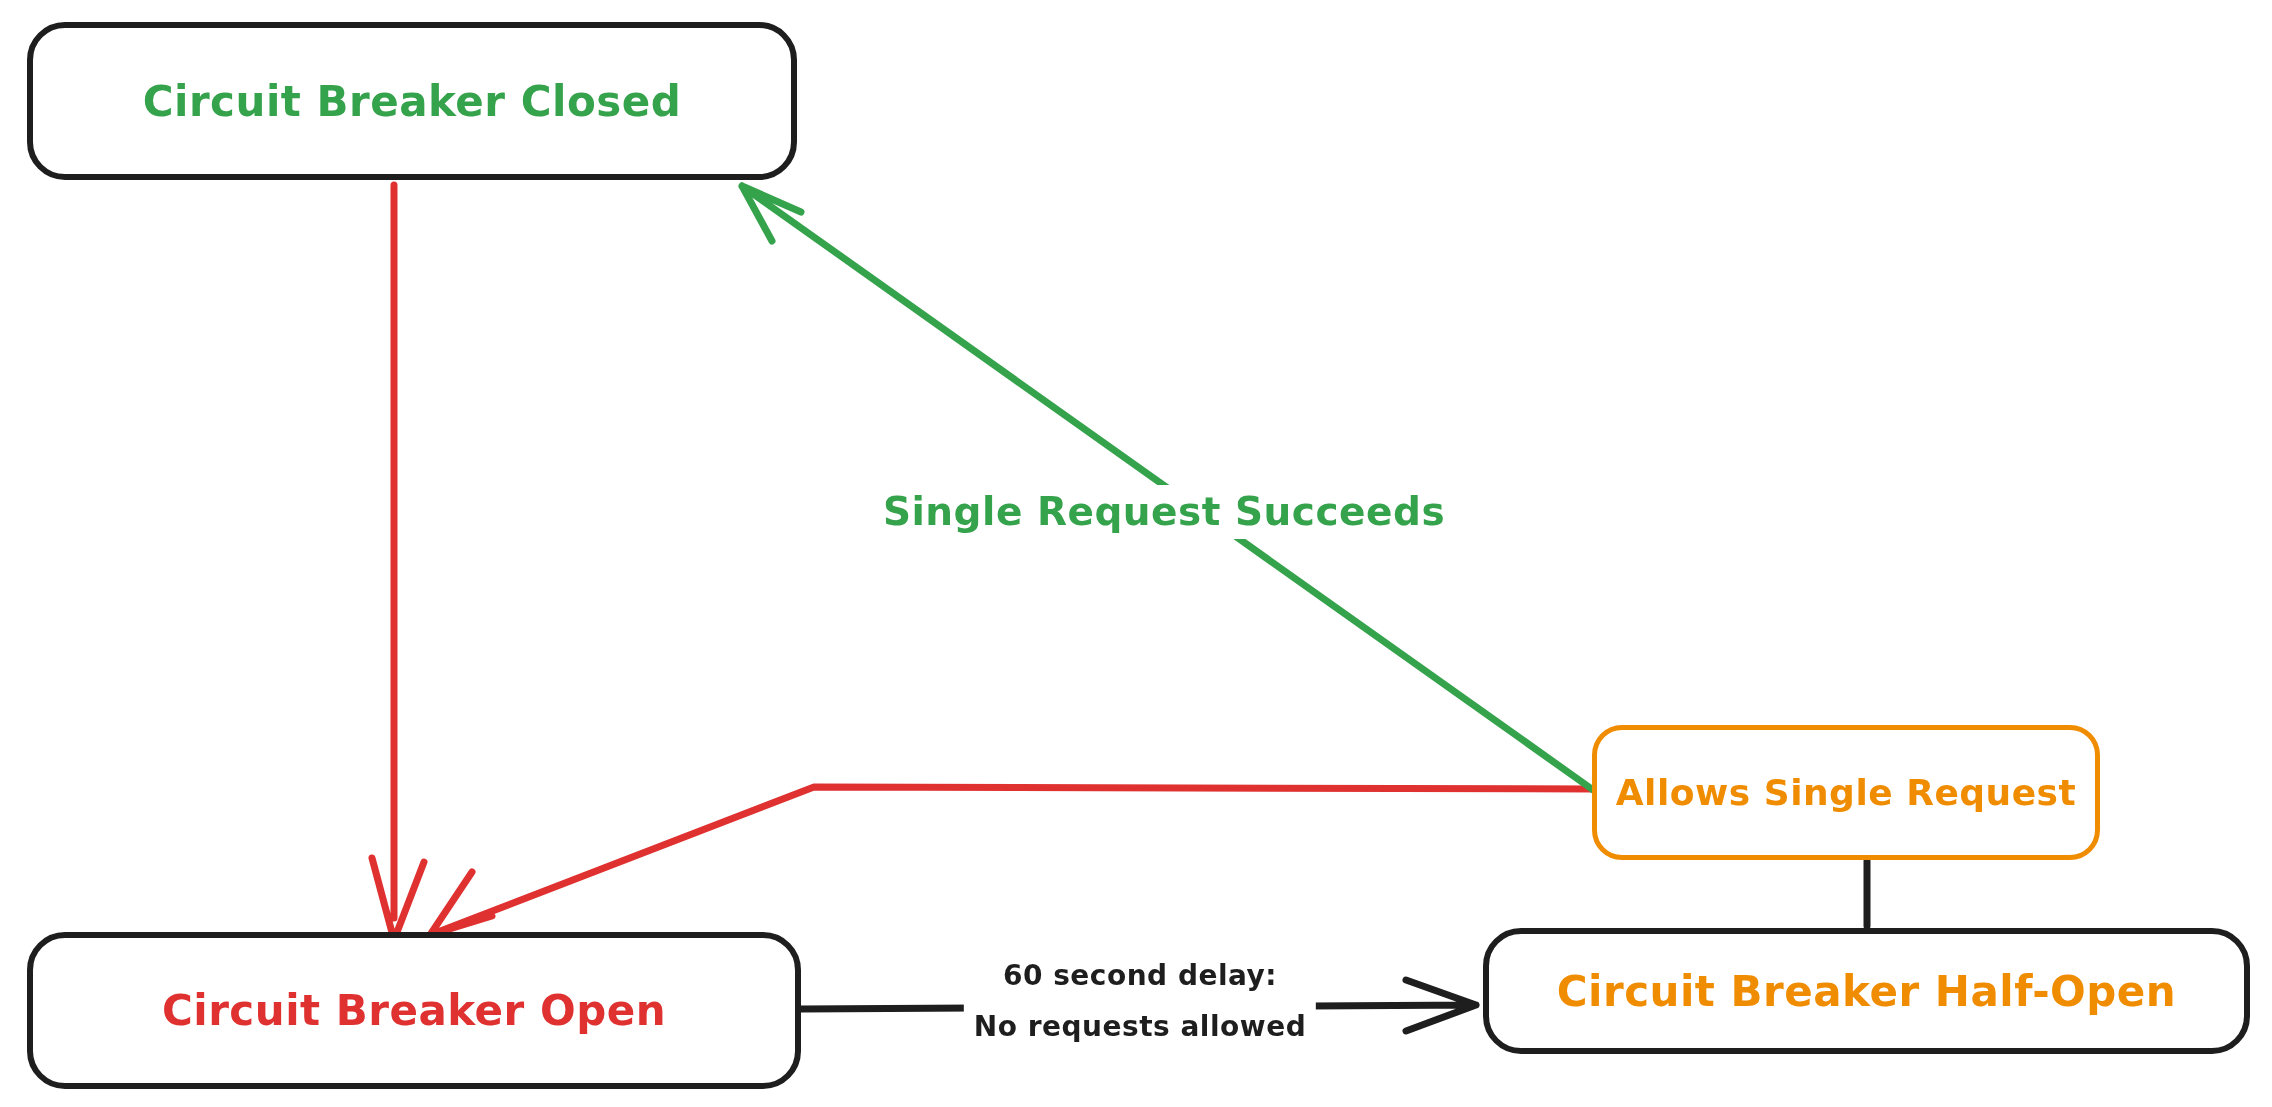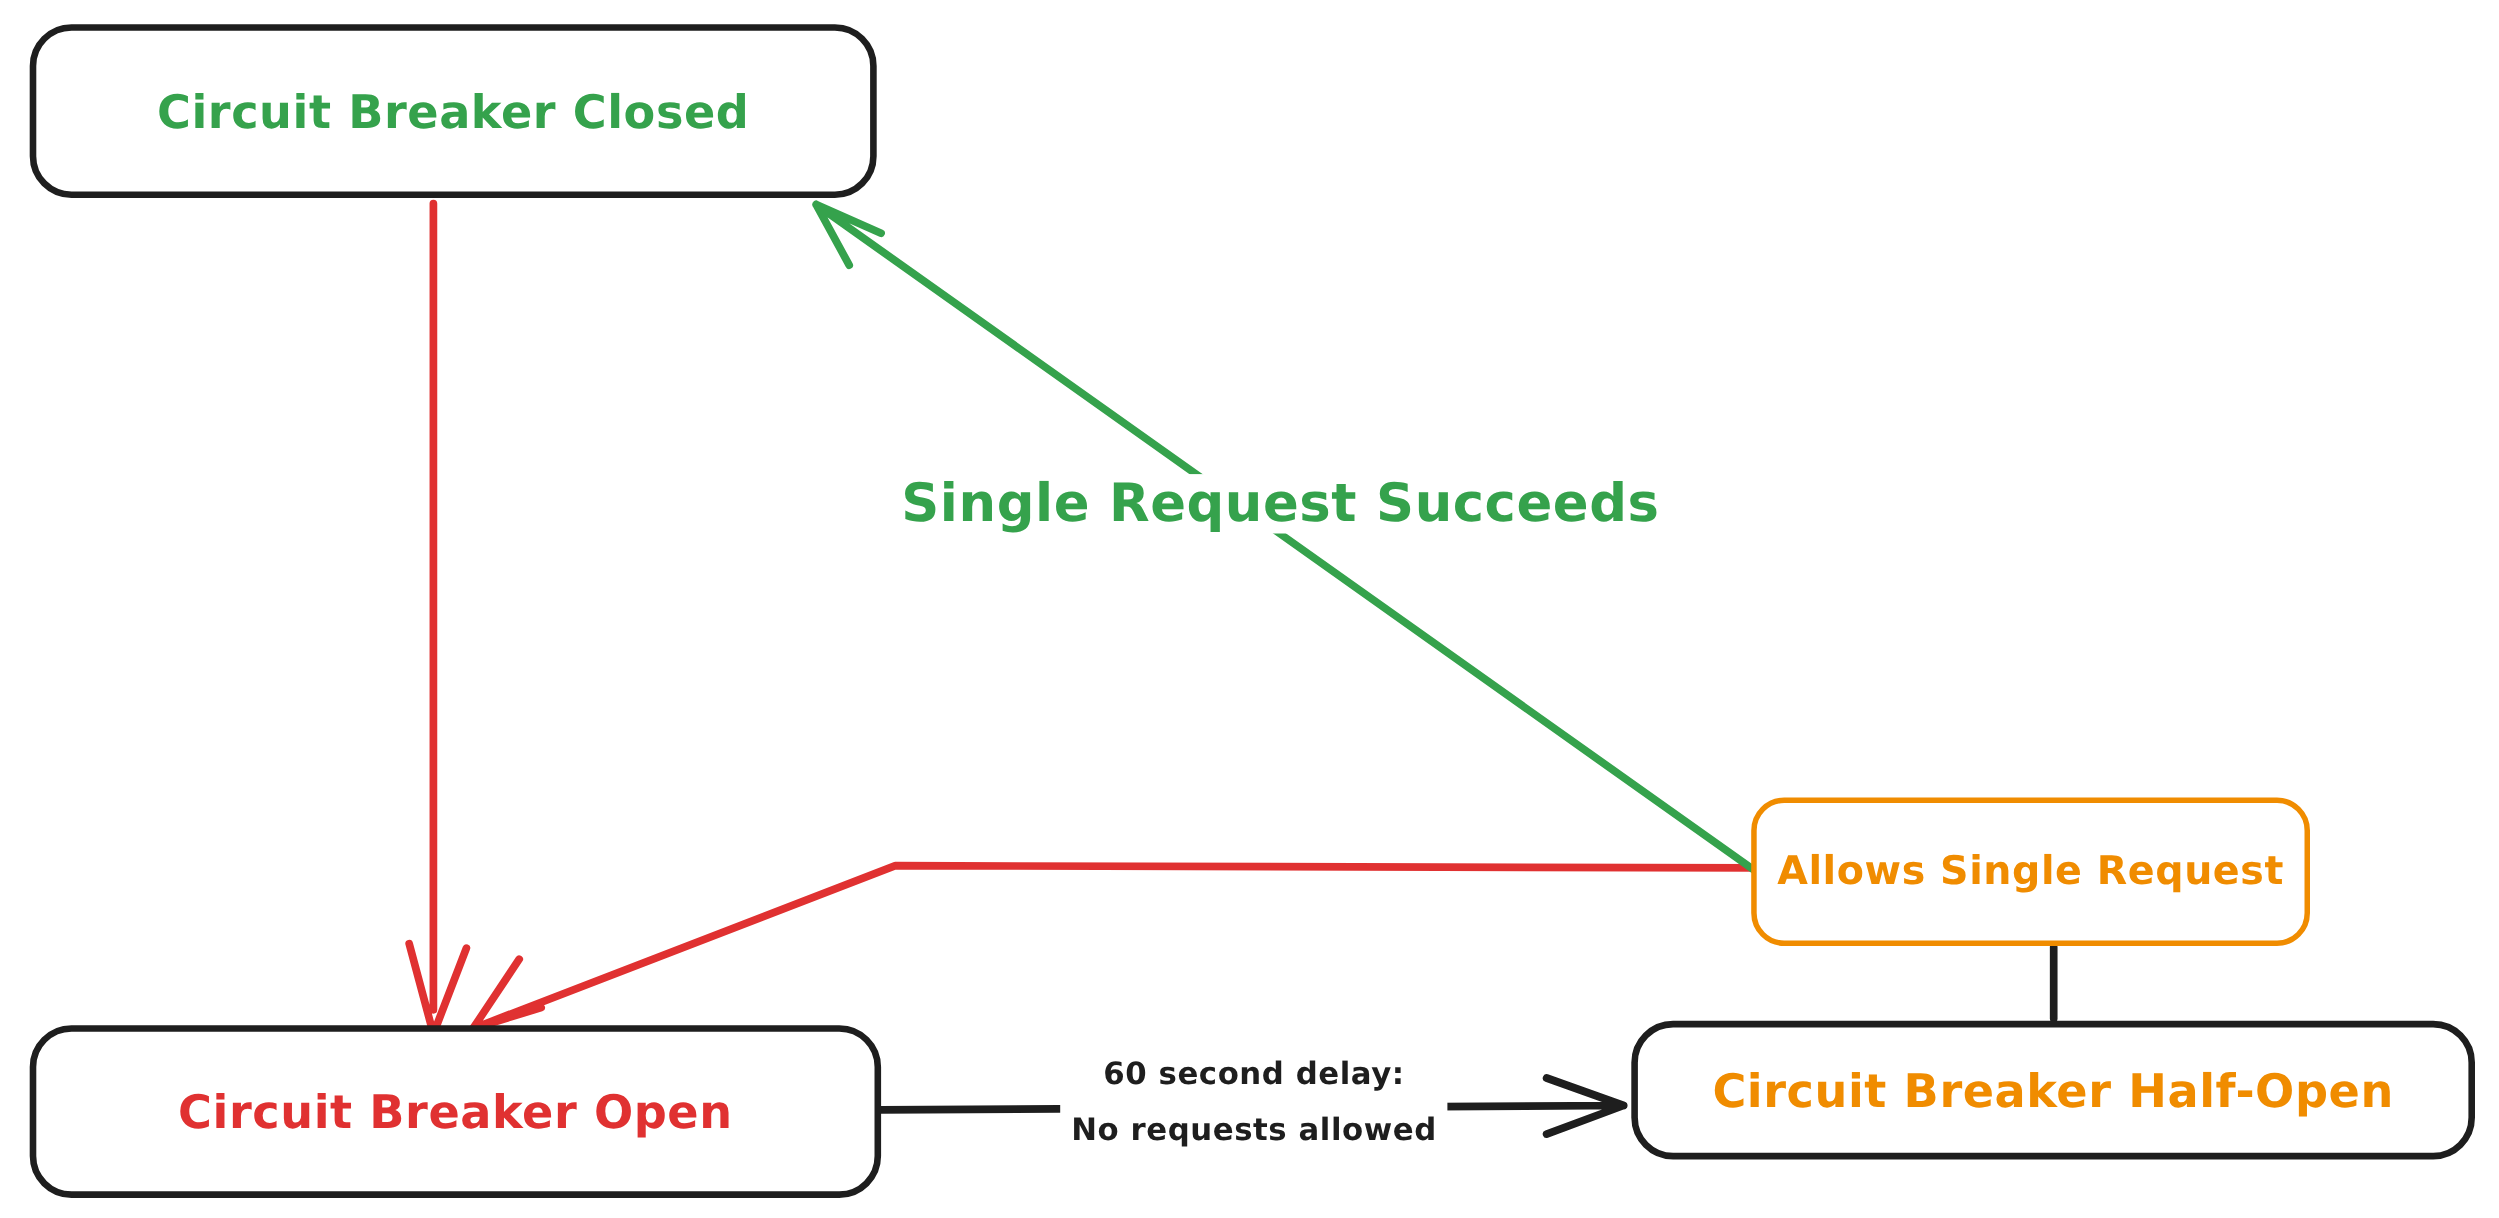--- a/index.html
+++ b/index.html
@@ -54,21 +54,21 @@
     position: absolute;
     transform: translate(-50%, -50%);
     background: #ffffff;
     padding: 2px 10px;
     text-align: center;
     white-space: pre-line;
     font-weight: 600;
     letter-spacing: 0.5px;
   }
   .label-trip     { left: 398px;  top: 572px;  color: var(--red);   font-size: 38px; line-height: 57px; }
-  .label-succeeds { left: 1164px; top: 458px;  color: var(--green); font-size: 48px; line-height: 50px; }
+  .label-succeeds { left: 1164px; top: 512px;  color: var(--green); font-size: 39px; line-height: 50px; }
   .label-fails    { left: 1140px; top: 789px;  color: var(--red);   font-size: 38px; line-height: 50px; }
   .label-delay    { left: 1140px; top: 1001px; color: var(--ink);   font-size: 28px; line-height: 51px; }
 </style>
 </head>
 <body>
 
 <div class="stage">
 
   <svg class="wires" viewBox="0 0 2272 1107" aria-hidden="true">
 

